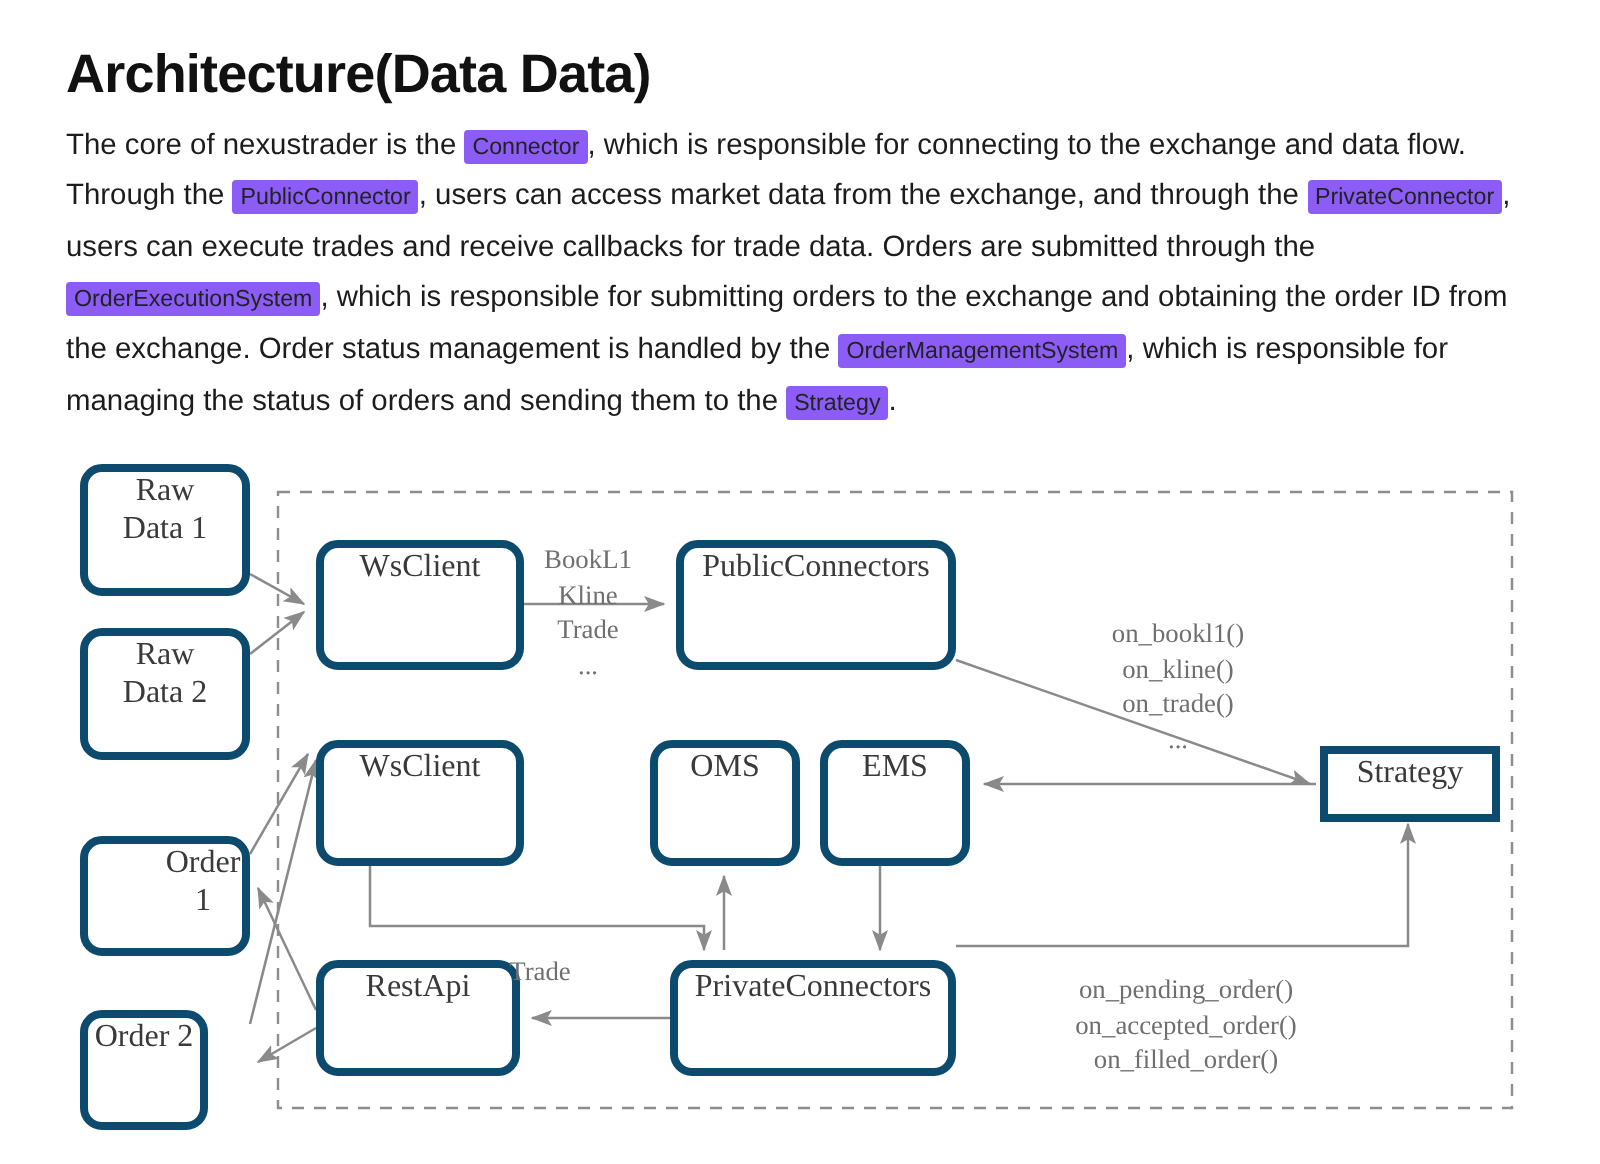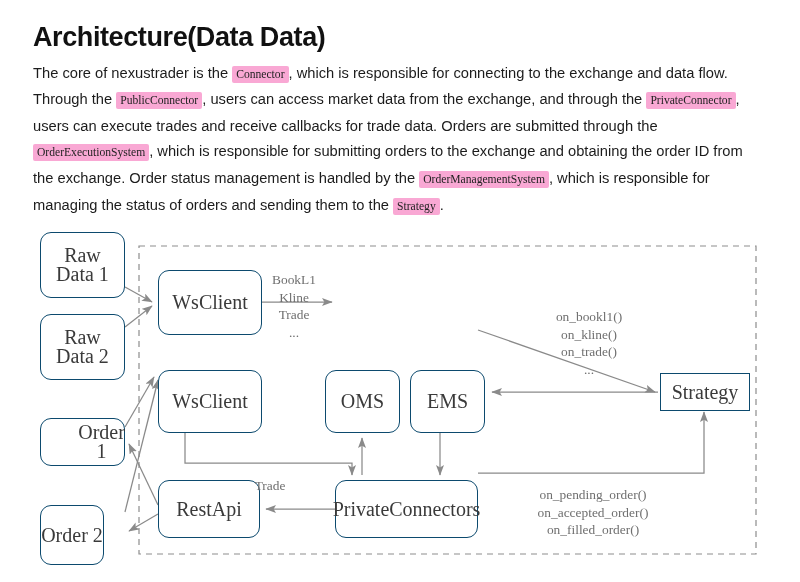--- a/index.html
+++ b/index.html
@@ -35,23 +35,23 @@
     left: 33px;
     top: 46px;
     width: 734px;
     font-size: 14.7px;
     line-height: 25.6px;
     color: #1c1c1c;
     text-align: left;
     font-family: "Liberation Sans", sans-serif;
   }
   .code {
-    font-family: Liberation Serif, serif;
+    font-family: Liberation Sans, sans-serif;
     font-size: 11.6px;
-    background: #f9a8d4;
+    background: #8b5cf6;
     color: #222222;
     padding: 2px 4px 2px 4px;
     border-radius: 2px;
     white-space: nowrap;
   }
   
   #diagram {
     position: absolute;
     left: 0;
     top: 222px;
@@ -61,28 +61,27 @@
   #diagram svg {
     position: absolute;
     left: 0;
     top: 0;
     width: 800px;
     height: 360px;
   }
   .node {
     position: absolute;
     box-sizing: border-box;
-    border: 1px solid #0c4a6e;
+    border: 4px solid #0c4a6e;
     background: #ffffff;
     display: flex;
-    align-items: center;
     justify-content: center;
     text-align: center;
     font-family: "Liberation Serif", "DejaVu Serif", serif;
-    font-size: 20px;
+    font-size: 16px;
     color: #3a3a3a;
     line-height: 19px;
   }
   .node.rounded { border-radius: 11px; }
   .node.sharp { border-radius: 0; }
   .edge-label {
     position: absolute;
     font-family: "Liberation Serif", "DejaVu Serif", serif;
     font-size: 13.4px;
     color: #6f6f6f;
@@ -148,40 +147,43 @@
     <div class="node rounded" style="left:40px; top:10px; width:85px; height:66px;">
       <span style="white-space:pre-line;">Raw
 Data 1</span>
     </div>
 
     <div class="node rounded" style="left:40px; top:92px; width:85px; height:66px;">
       <span style="white-space:pre-line;">Raw
 Data 2</span>
     </div>
 
-    <div class="node rounded" style="left:40px; top:196px; width:85px; height:48px;padding-left:38px;">
+    <div class="node rounded" style="left:40px; top:196px; width:85px; height:60px;padding-left:38px;">
       <span>Order 1</span>
     </div>
 
     <div class="node rounded" style="left:40px; top:283px; width:64px; height:60px;">
       <span>Order 2</span>
     </div>
 
     <div class="node rounded" style="left:158px; top:48px; width:104px; height:65px;">
       <span>WsClient</span>
     </div>
 
     <div class="node rounded" style="left:158px; top:148px; width:104px; height:63px;">
       <span>WsClient</span>
     </div>
 
     <div class="node rounded" style="left:158px; top:258px; width:102px; height:58px;">
       <span>RestApi</span>
     </div>
 
+    <div class="node rounded" style="left:338px; top:48px; width:140px; height:65px;">
+      <span>PublicConnectors</span>
+    </div>
 
     <div class="node rounded" style="left:335px; top:258px; width:143px; height:58px;">
       <span>PrivateConnectors</span>
     </div>
 
     <div class="node rounded" style="left:325px; top:148px; width:75px; height:63px;">
       <span>OMS</span>
     </div>
 
     <div class="node rounded" style="left:410px; top:148px; width:75px; height:63px;">

